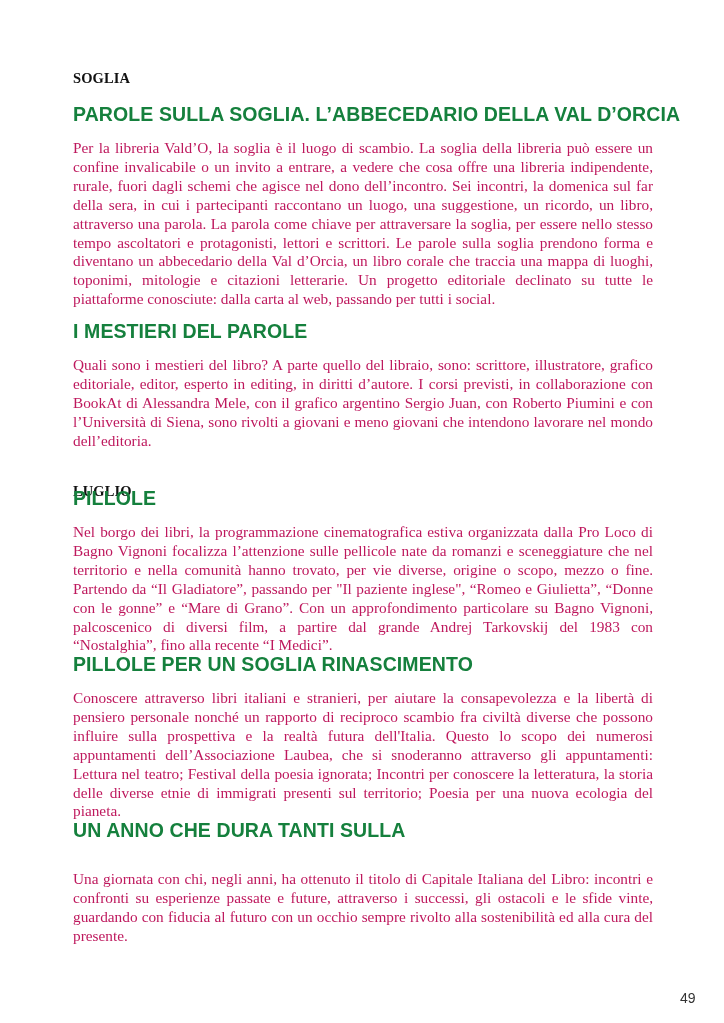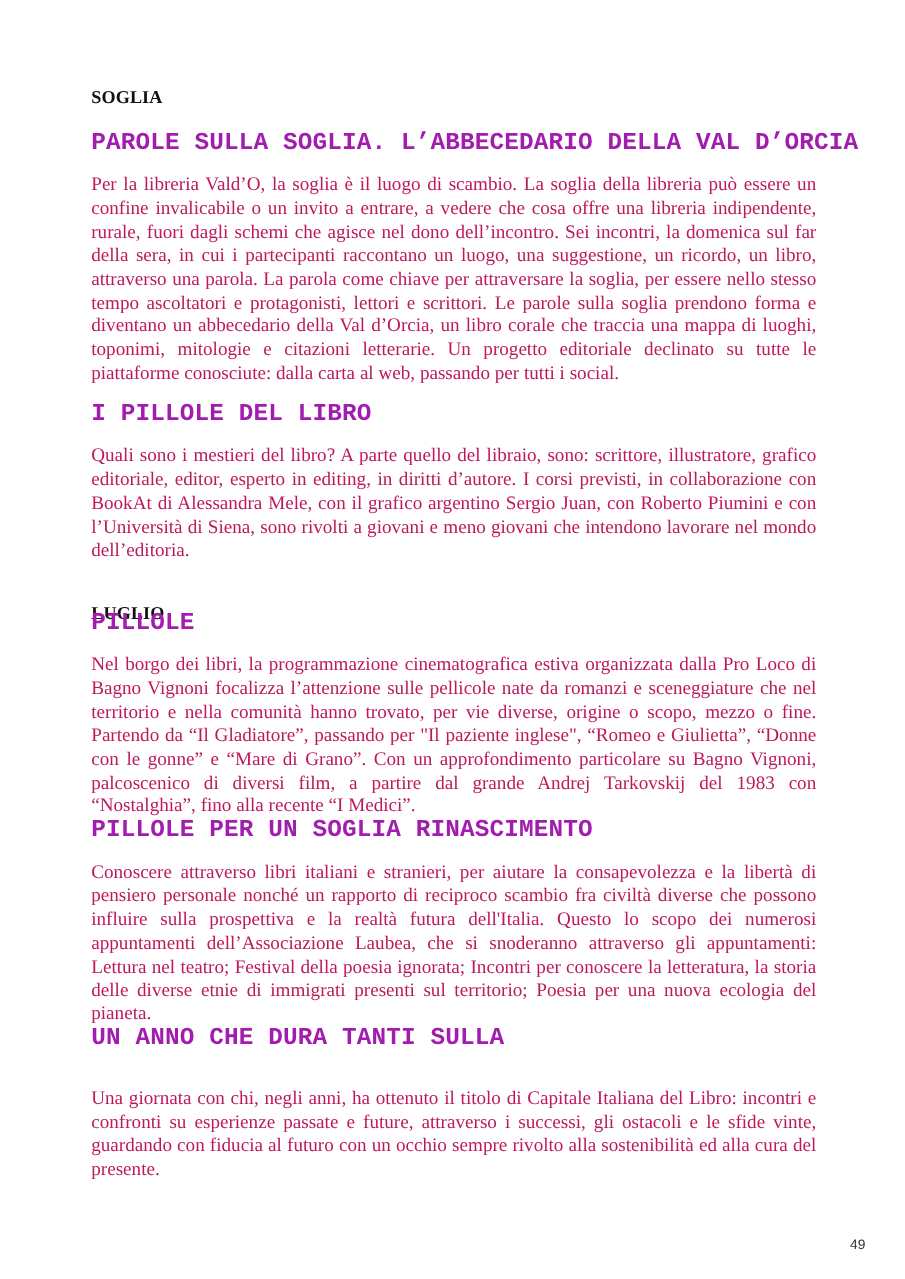--- a/index.html
+++ b/index.html
@@ -27,58 +27,58 @@
       font-family: "Liberation Serif", serif;
       font-weight: bold;
       font-size: 14.5px;
       color: #111111;
       margin: 0;
       letter-spacing: 0.1px;
     }
     .heading {
       position: absolute;
       left: 0;
-      font-family: Liberation Mono, monospace;
+      font-family: Liberation Sans, sans-serif;
       font-weight: bold;
       font-size: 19.5px;
-      color: #a21caf;
+      color: #15803d;
       margin: 0;
       white-space: nowrap;
       letter-spacing: 0.1px;
     }
     .para {
       position: absolute;
       left: 0;
       width: 580px;
       margin: 0;
       font-family: "Liberation Serif", serif;
       font-size: 15.3px;
       line-height: 18.9px;
       text-align: justify;
       color: #be185d;
     }
     .page-number {
       position: absolute;
       left: 680px;
       top: 990px;
       font-family: "Liberation Sans", sans-serif;
-      font-size: 11px;
+      font-size: 14px;
       color: #333333;
     }
   </style>
 </head>
 <body>
 
 <div class="page">
 
   <h3 class="month" style="top:70px;">SOGLIA</h3>
   <h2 class="heading" style="top:103px;">PAROLE SULLA SOGLIA. L’ABBECEDARIO DELLA VAL D’ORCIA</h2>
   <p class="para" style="top:139px;">Per la libreria Vald’O, la soglia è il luogo di scambio. La soglia della libreria può essere un confine invalicabile o un invito a entrare, a vedere che cosa offre una libreria indipendente, rurale, fuori dagli schemi che agisce nel dono dell’incontro. Sei incontri, la domenica sul far della sera, in cui i partecipanti raccontano un luogo, una suggestione, un ricordo, un libro, attraverso una parola. La parola come chiave per attraversare la soglia, per essere nello stesso tempo ascoltatori e protagonisti, lettori e scrittori. Le parole sulla soglia prendono forma e diventano un abbecedario della Val d’Orcia, un libro corale che traccia una mappa di luoghi, toponimi, mitologie e citazioni letterarie. Un progetto editoriale declinato su tutte le piattaforme conosciute: dalla carta al web, passando per tutti i social.</p>
 
-  <h2 class="heading" style="top:320px;">I PILLOLE DEL LIBRO</h2>
+  <h2 class="heading" style="top:320px;">I MESTIERI DEL PAROLE</h2>
   <p class="para" style="top:356px;">Quali sono i mestieri del libro? A parte quello del libraio, sono: scrittore, illustratore, grafico editoriale, editor, esperto in editing, in diritti d’autore. I corsi previsti, in collaborazione con BookAt di Alessandra Mele, con il grafico argentino Sergio Juan, con Roberto Piumini e con l’Università di Siena, sono rivolti a giovani e meno giovani che intendono lavorare nel mondo dell’editoria.</p>
 
   <h3 class="month" style="top:455px;margin-top:28px;">LUGLIO</h3>
   <h2 class="heading" style="top:487px;">PILLOLE</h2>
   <p class="para" style="top:523px;">Nel borgo dei libri, la programmazione cinematografica estiva organizzata dalla Pro Loco di Bagno Vignoni focalizza l’attenzione sulle pellicole nate da romanzi e sceneggiature che nel territorio e nella comunità hanno trovato, per vie diverse, origine o scopo, mezzo o fine. Partendo da “Il Gladiatore”, passando per "Il paziente inglese", “Romeo e Giulietta”, “Donne con le gonne” e “Mare di Grano”. Con un approfondimento particolare su Bagno Vignoni, palcoscenico di diversi film, a partire dal grande Andrej Tarkovskij del 1983 con “Nostalghia”, fino alla recente “I Medici”.</p>
 
   <h2 class="heading" style="top:653px;">PILLOLE PER UN SOGLIA RINASCIMENTO</h2>
   <p class="para" style="top:689px;">Conoscere attraverso libri italiani e stranieri, per aiutare la consapevolezza e la libertà di pensiero personale nonché un rapporto di reciproco scambio fra civiltà diverse che possono influire sulla prospettiva e la realtà futura dell'Italia. Questo lo scopo dei numerosi appuntamenti dell’Associazione Laubea, che si snoderanno attraverso gli appuntamenti: Lettura nel teatro; Festival della poesia ignorata; Incontri per conoscere la letteratura, la storia delle diverse etnie di immigrati presenti sul territorio; Poesia per una nuova ecologia del pianeta.</p>
 
   <h2 class="heading" style="top:819px;">UN ANNO CHE DURA TANTI SULLA</h2>

